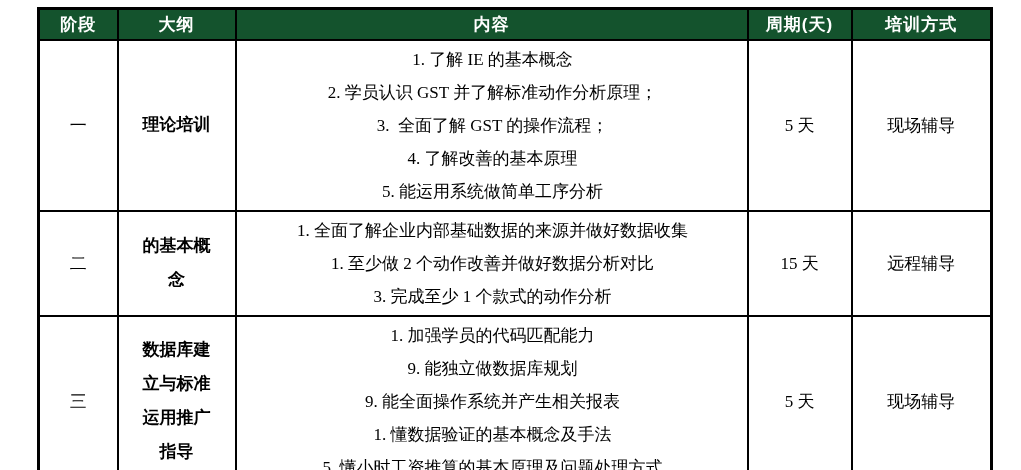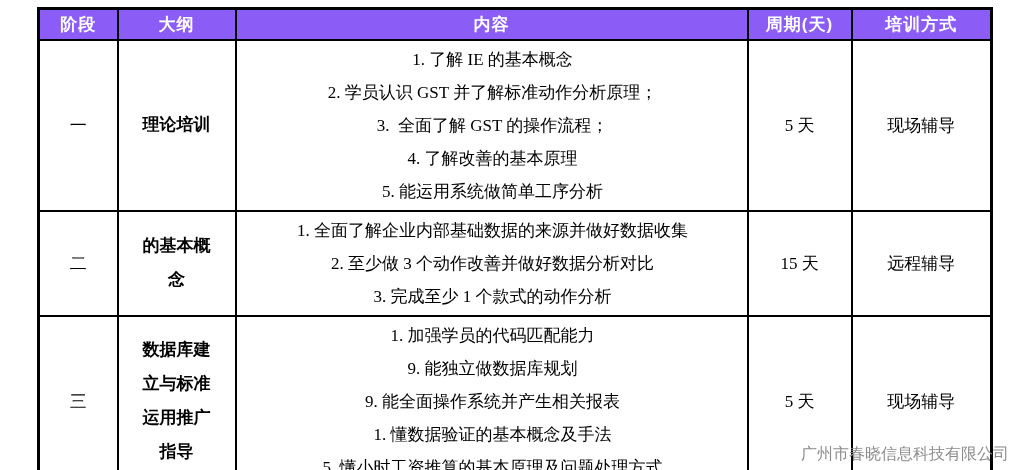--- a/index.html
+++ b/index.html
@@ -22,21 +22,21 @@
     border-collapse: collapse;
     table-layout: fixed;
     border: 3px solid #000000;
   }
   table.training th,
   table.training td {
     border: 2px solid #000000;
     vertical-align: middle;
   }
   table.training th {
-    background: #8b5cf6;
+    background: #14532d;
     color: #ffffff;
     font-family: "Liberation Sans", "DejaVu Sans", sans-serif;
     font-weight: bold;
     font-size: 17px;
     height: 31px;
     text-align: center;
     letter-spacing: 1px;
   }
   td.c-stage, td.c-outline, td.c-period, td.c-method {
     text-align: center;
@@ -110,21 +110,21 @@
         <td class="c-period">5 天</td>
         <td class="c-method">现场辅导</td>
       </tr>
       <tr class="r2">
         <td class="c-stage">二</td>
         <td class="c-outline">
           <span class="wrap">的基本概念</span>
         </td>
         <td class="c-content">
           <div class="line">1. 全面了解企业内部基础数据的来源并做好数据收集</div>
-          <div class="line">2. 至少做 3 个动作改善并做好数据分析对比</div>
+          <div class="line">1. 至少做 2 个动作改善并做好数据分析对比</div>
           <div class="line">3. 完成至少 1 个款式的动作分析</div>
         </td>
         <td class="c-period">15 天</td>
         <td class="c-method">远程辅导</td>
       </tr>
       <tr class="r3">
         <td class="c-stage">三</td>
         <td class="c-outline">
           <span class="wrap">数据库建立与标准运用推广指导</span>
         </td>
@@ -134,15 +134,14 @@
           <div class="line">9. 能全面操作系统并产生相关报表</div>
           <div class="line">1. 懂数据验证的基本概念及手法</div>
           <div class="line">5. 懂小时工资推算的基本原理及问题处理方式</div>
         </td>
         <td class="c-period">5 天</td>
         <td class="c-method">现场辅导</td>
       </tr>
     </tbody>
   </table>
 
-  <div class="watermark">广州市春晓信息科技有限公司</div>
 
 </div>
 
 </body></html>

